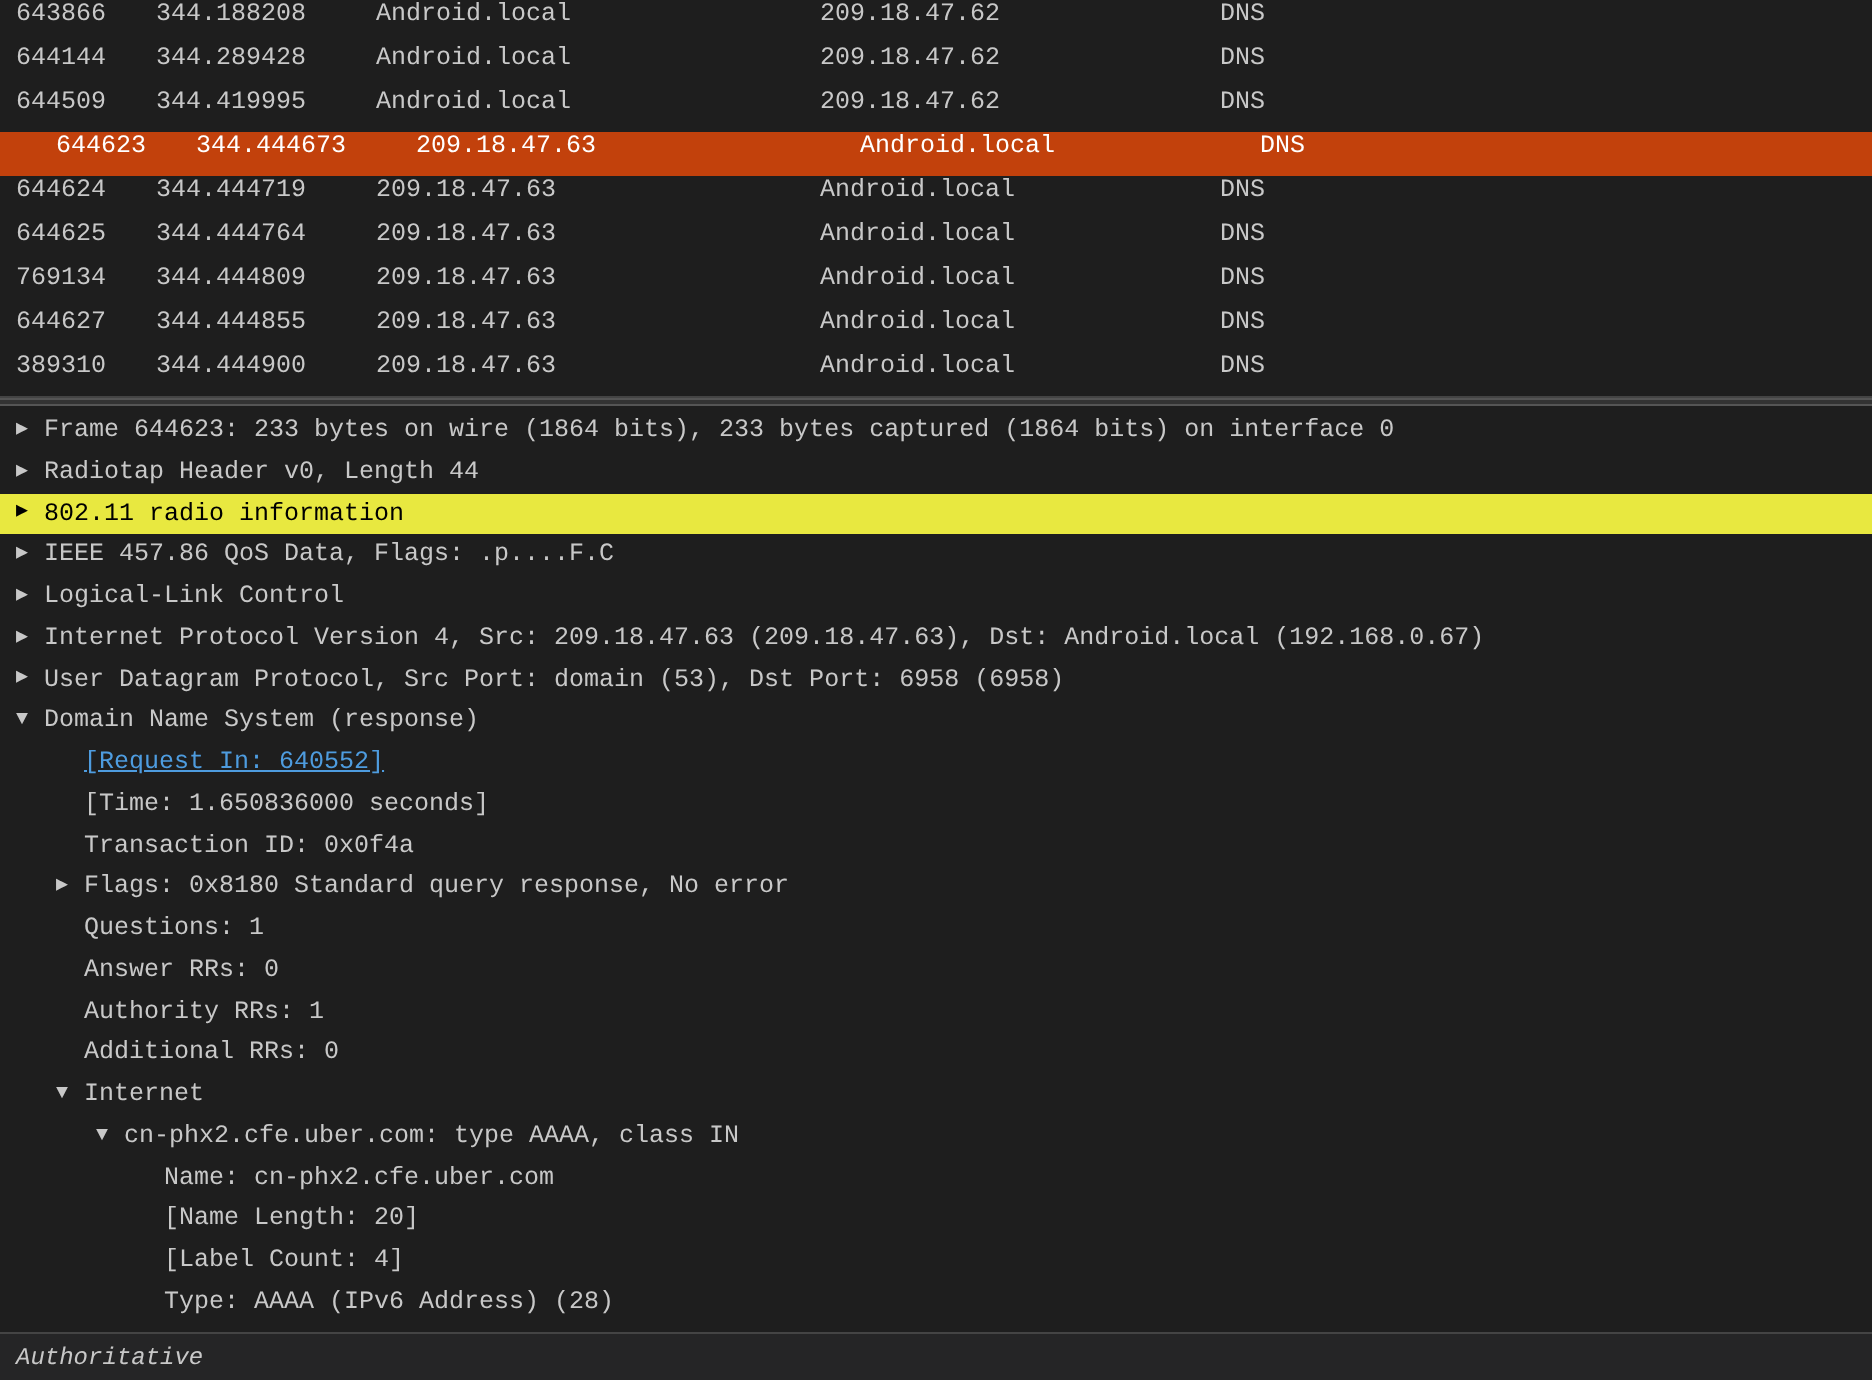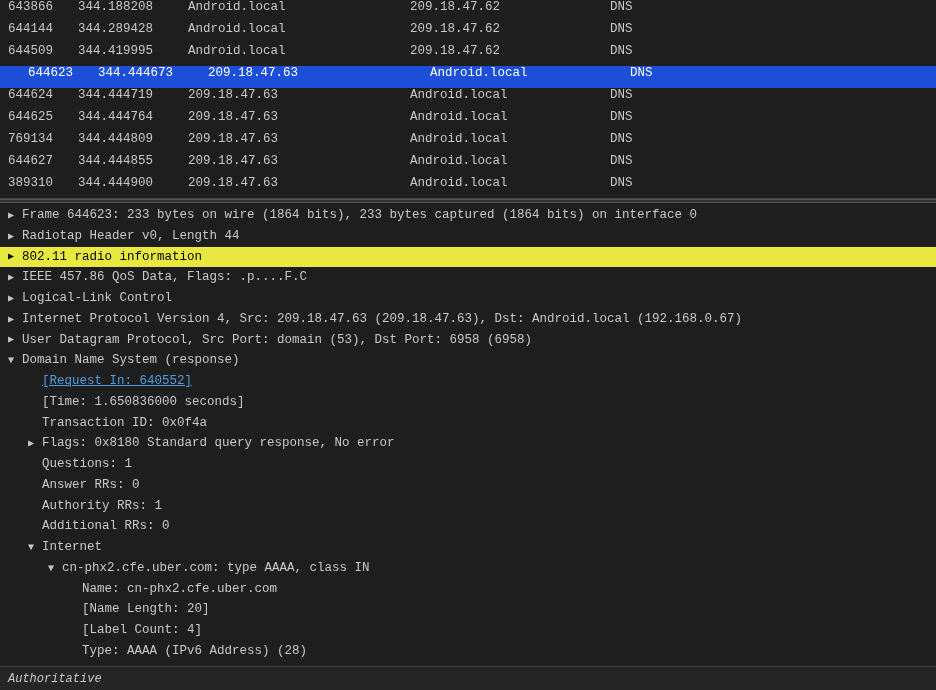--- a/index.html
+++ b/index.html
@@ -32,21 +32,21 @@
     .packet-row {
       display: flex;
       align-items: flex-start;
       height: 22px;
       padding: 0 8px;
       color: #c8c8c8;
       font-size: 12.5px;
       cursor: pointer;
     }
     .packet-row.selected {
-      background: #1d4ed8;
+      background: #c2410c;
       color: #ffffff;
       padding-left: 28px;
     }
     .packet-row .col-num {
       width: 70px;
       flex-shrink: 0;
     }
     .packet-row .col-time {
       width: 110px;
       flex-shrink: 0;

